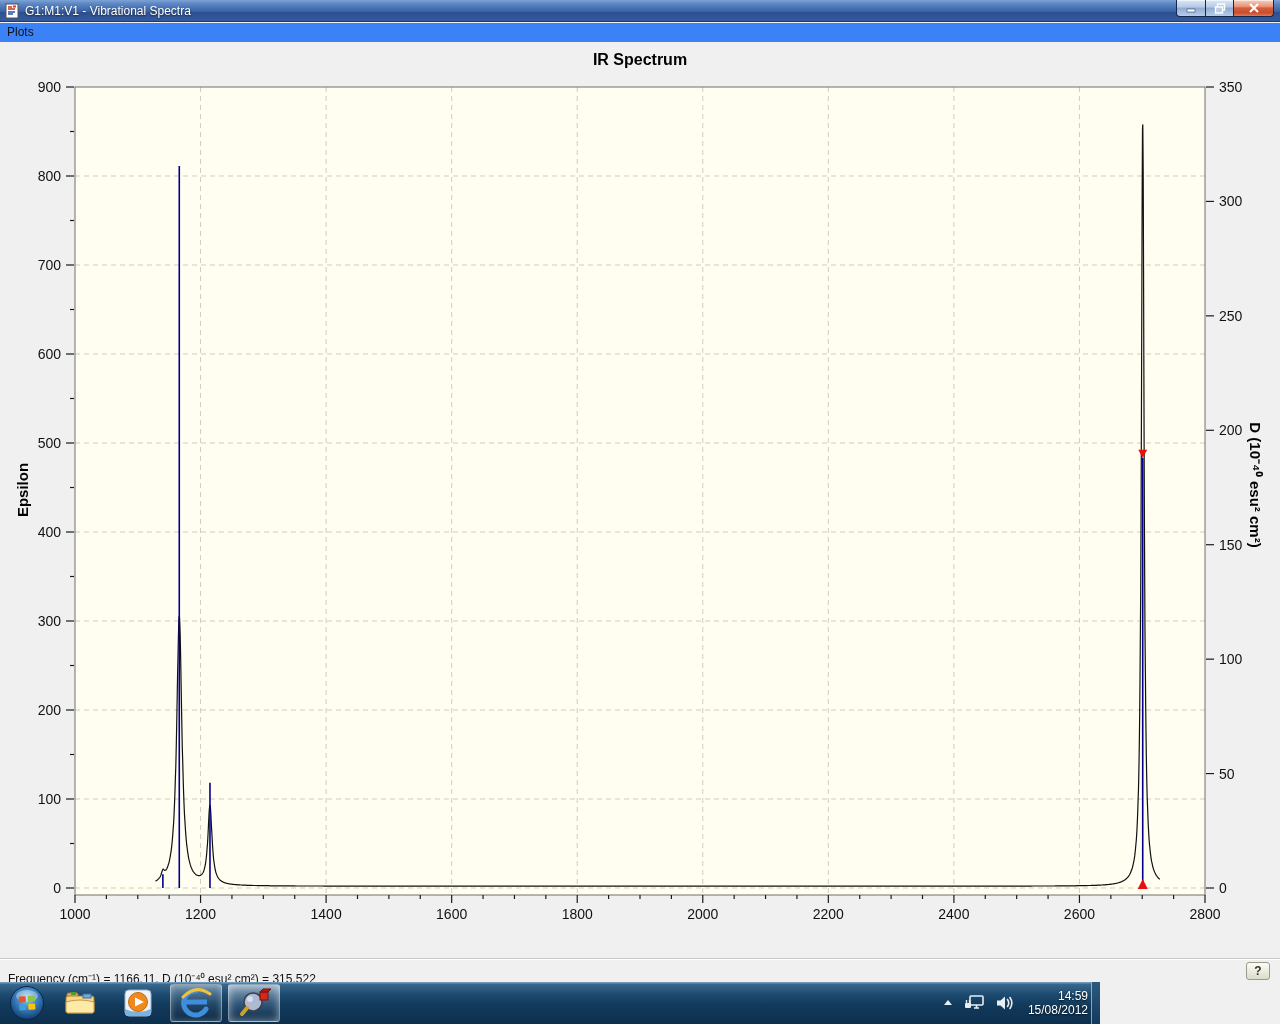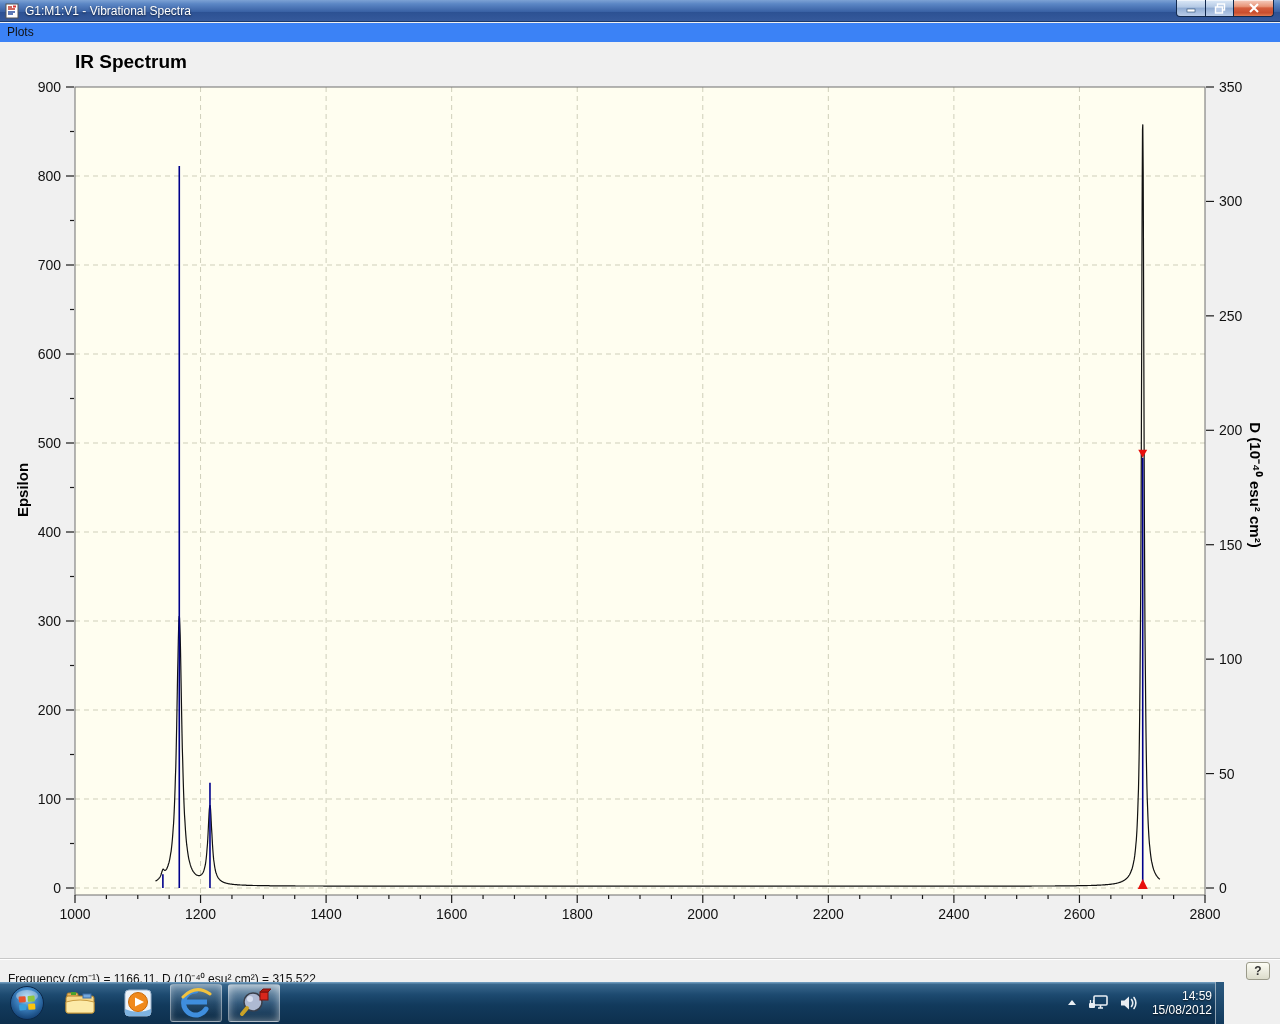--- a/index.html
+++ b/index.html
@@ -20,39 +20,39 @@
   .wbtn.close { width:40px; border-left:none; border-radius:0 0 4px 0;
     background:linear-gradient(180deg,#f6cdbf,#e89578 40%,#d55e3e 50%,#c94d2e 80%,#e07a52); }
 
   
   #menubar { position:absolute; left:0; top:23px; width:1280px; height:19px; background:#3b82f6;
     display:flex; align-items:flex-start; }
   .menu-item { font-size:12px; color:#111; padding:2px 7px; cursor:default; }
 
   
   #chart { position:absolute; left:0; top:42px; width:1280px; height:916px; background:#f0f0f0; }
-  #chart-title { position:absolute; left:75px; top:9px; width:1130px; 
-    font-size:19px; font-weight:bold; color:#000; }
+  #chart-title { position:absolute; left:75px; top:9px; width:1130px; text-align:center;
+    font-size:16px; font-weight:bold; color:#000; }
   #chart-svg { position:absolute; left:0; top:0; }
   #chart-svg text { font-family:"Liberation Sans",sans-serif; font-size:14px; fill:#111; }
   .axis-label { position:absolute; font-size:15px; font-weight:bold; color:#000; white-space:nowrap; }
   #ylabel-left  { left:22px;  top:448px; transform:translate(-50%,-50%) rotate(-90deg); }
   #ylabel-right { left:1256px; top:443px; transform:translate(-50%,-50%) rotate(90deg); }
   #xlabel { left:75px; top:884px; width:1130px; text-align:center; transform:none; }
 
   
   #statusbar { position:absolute; left:0; top:958px; width:1280px; height:40px; background:#f0f0f0;
     border-top:1px solid #c8c8c8; box-shadow:inset 0 1px 0 #ffffff; display:flex; align-items:center; }
   #status-text { font-size:12px; color:#111; margin-left:8px; }
   #help-btn { position:absolute; right:10px; top:3px; width:24px; height:18px; border:1px solid #9a9a8a;
     border-radius:3px; background:linear-gradient(180deg,#fdfdf5,#dcdccb); font-size:12px; font-weight:bold;
     color:#333; display:flex; align-items:center; justify-content:center; }
 
   
-  #taskbar { position:absolute; left:0; top:982px; width:1224px; height:42px;
+  #taskbar { position:absolute; left:0; top:982px; width:1100px; height:42px;
     background:linear-gradient(180deg,#7aa6c8 0%,#39678c 6%,#1d4a70 30%,#123a5c 55%,#0d2f4d 100%);
     display:flex; align-items:center; }
   .task-btn { width:52px; height:38px; margin:0 3px; display:flex; align-items:center; justify-content:center;
     border-radius:3px; }
   .task-btn.active { border:1px solid rgba(255,255,255,.45);
     background:linear-gradient(180deg,rgba(255,255,255,.30),rgba(255,255,255,.08) 50%,rgba(0,0,0,.15));
     box-shadow:inset 0 0 6px rgba(255,255,255,.35); }
   .task-btn.fg { background:linear-gradient(180deg,rgba(255,255,255,.45),rgba(200,225,255,.18) 50%,rgba(0,0,0,.10));
     box-shadow:inset 0 0 8px rgba(255,255,255,.55); }
   #start-orb { width:48px; height:40px; margin-left:3px; display:flex; align-items:center; justify-content:center; }

